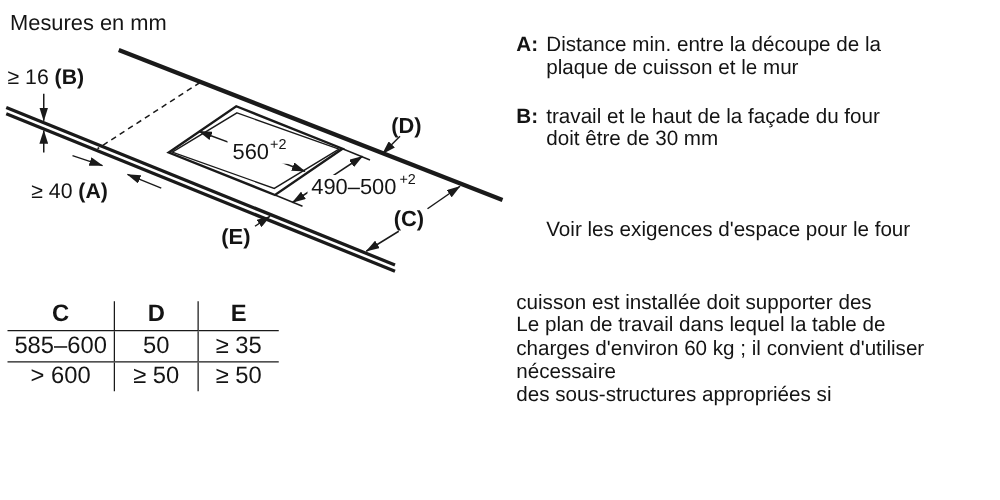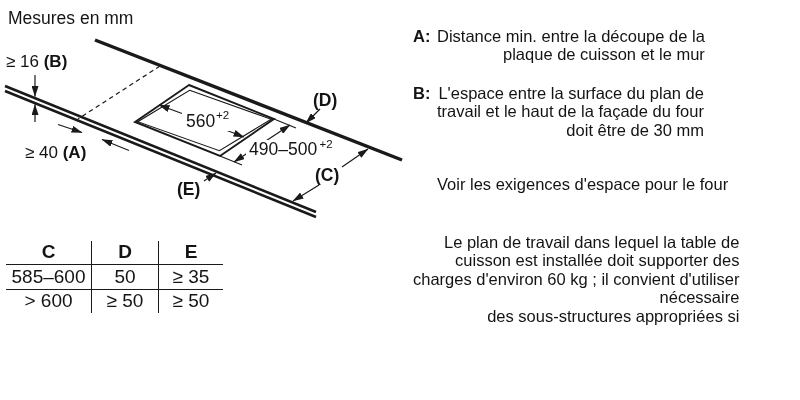--- a/index.html
+++ b/index.html
@@ -19,21 +19,21 @@
   table.specs .c1{width:85px;}
   table.specs .c2{width:66px;border-left:1.7px solid #1a1a1a;}
   table.specs .c3{width:64px;border-left:1.7px solid #1a1a1a;}
   table.specs thead tr{height:23px;}
   table.specs thead th{border-bottom:1.7px solid #1a1a1a;}
   table.specs tbody tr.r1{height:25px;margin-left:12px;}
   table.specs tbody tr.r1 td{border-bottom:1.7px solid #1a1a1a;}
   table.specs tbody tr.r2{height:24px;}
   .note{position:absolute;display:flex;font-size:16.5px;line-height:18.4px;}
   .nlabel{font-weight:bold;width:24px;flex:none;}
-  .nline{display:block;white-space:nowrap;text-align:right;}
+  .nline{display:block;white-space:nowrap;}
   .voir{position:absolute;left:437px;top:175px;font-size:16.5px;line-height:18.4px;white-space:nowrap;}
   .para{position:absolute;left:413px;top:233px;font-size:16.5px;line-height:18.4px;}
 </style>
 </head>
 <body>
 
 <div class="stage">
 
   <div class="title">Mesures en mm</div>
 
@@ -111,29 +111,28 @@
     <span class="nlabel">A:</span>
     <span class="nbody">
       <span class="nline">Distance min. entre la découpe de la</span>
       <span class="nline">plaque de cuisson et le mur</span>
     </span>
   </div>
 
   <div class="note" style="left:413px;top:84px">
     <span class="nlabel">B:</span>
     <span class="nbody">
-      <span class="nline">L'espace entre la surface du plan de</span>
       <span class="nline">travail et le haut de la façade du four</span>
       <span class="nline">doit être de 30 mm</span>
     </span>
   </div>
 
   <div class="voir">Voir les exigences d'espace pour le four</div>
 
   <div class="para">
+    <span class="nline">cuisson est installée doit supporter des</span>
     <span class="nline">Le plan de travail dans lequel la table de</span>
-    <span class="nline">cuisson est installée doit supporter des</span>
     <span class="nline">charges d'environ 60 kg ; il convient d'utiliser</span>
     <span class="nline">nécessaire</span>
     <span class="nline">des sous-structures appropriées si</span>
   </div>
 
 </div>
 
 </body></html>

